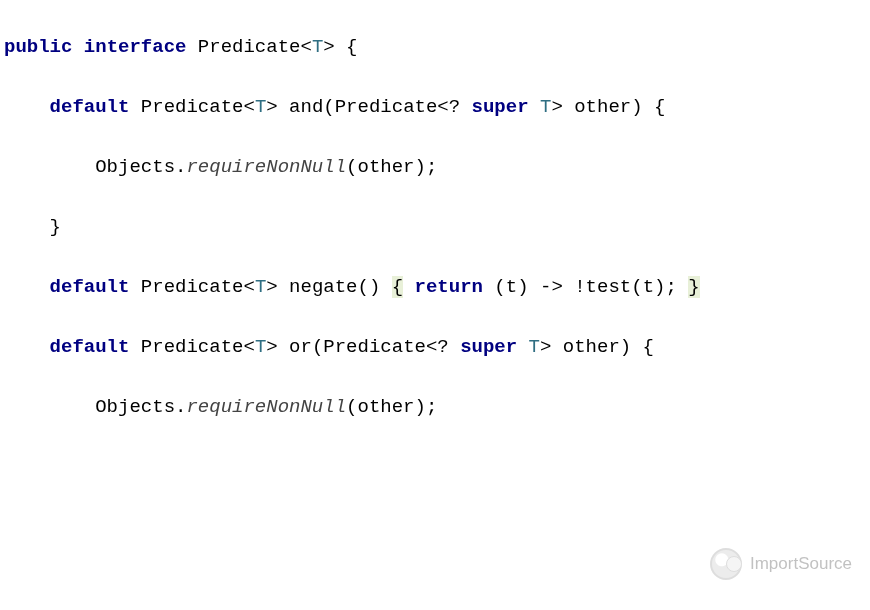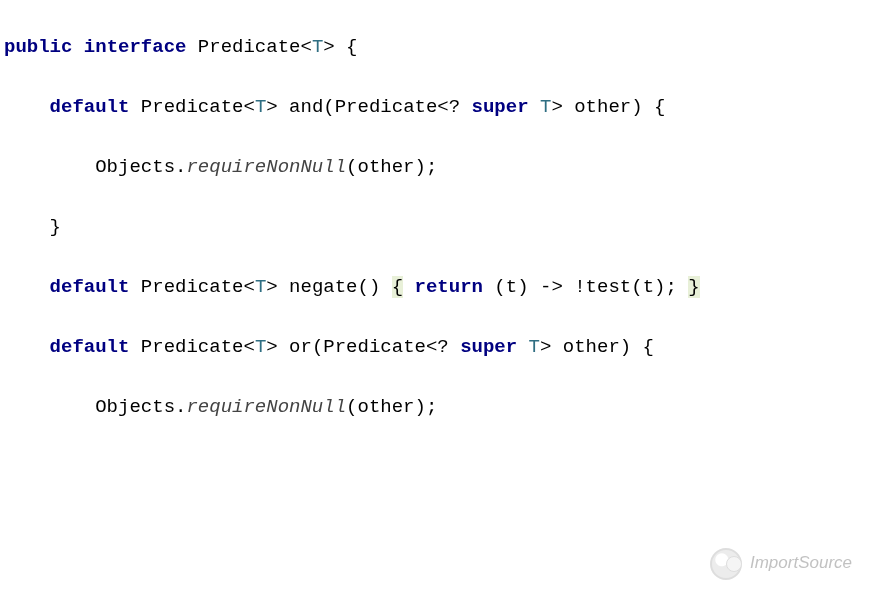--- a/index.html
+++ b/index.html
@@ -23,23 +23,23 @@
     .type-param { color: #2f6e82; }
     .method-italic { color: #444444; font-style: italic; }
     .text { color: #000000; }
     .highlight-brace { background: #e8f0d8; }
     .line { display: block; }
     .watermark {
       position: absolute;
       right: 18px;
       bottom: 30px;
       display: flex;
+      align-items: center;
       gap: 8px;
       opacity: 0.6;
-      font-style: italic;
     }
     .watermark-icon {
       width: 32px;
       height: 32px;
       border-radius: 50%;
       background: radial-gradient(circle at 35% 35%, #fff 0 6px, #e0e0e0 7px 16px);
       border: 2px solid #c8c8c8;
       position: relative;
     }
     .watermark-icon::before {

